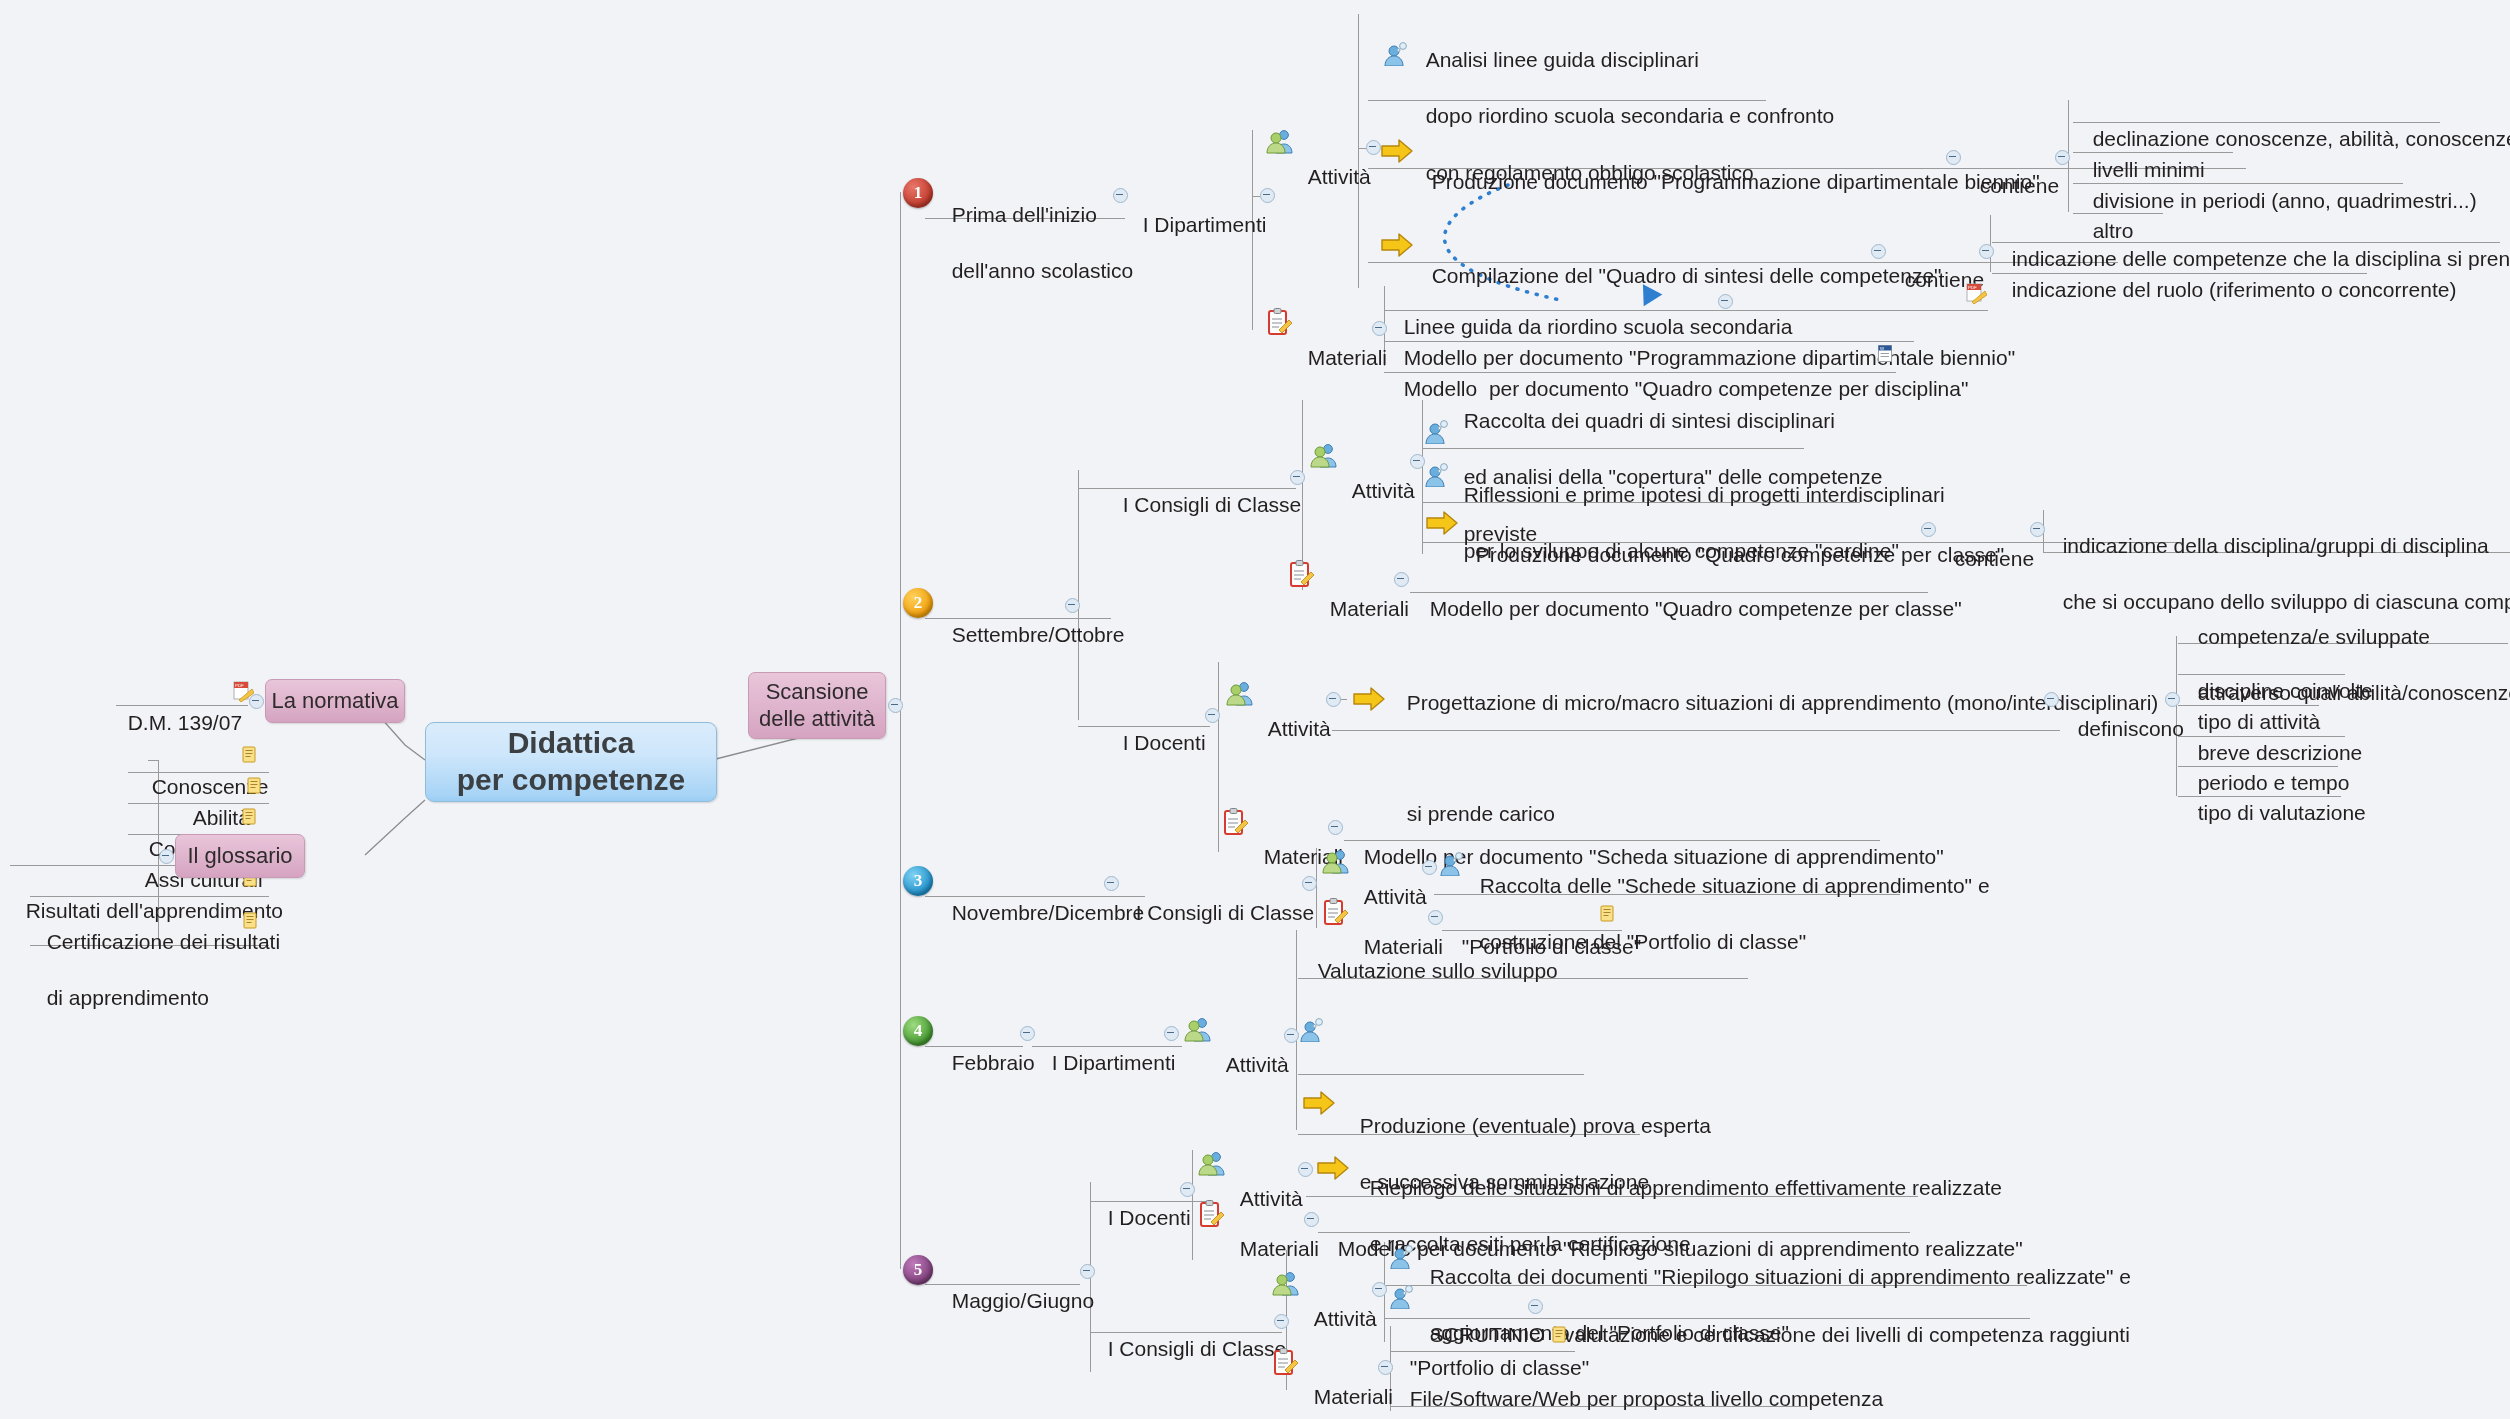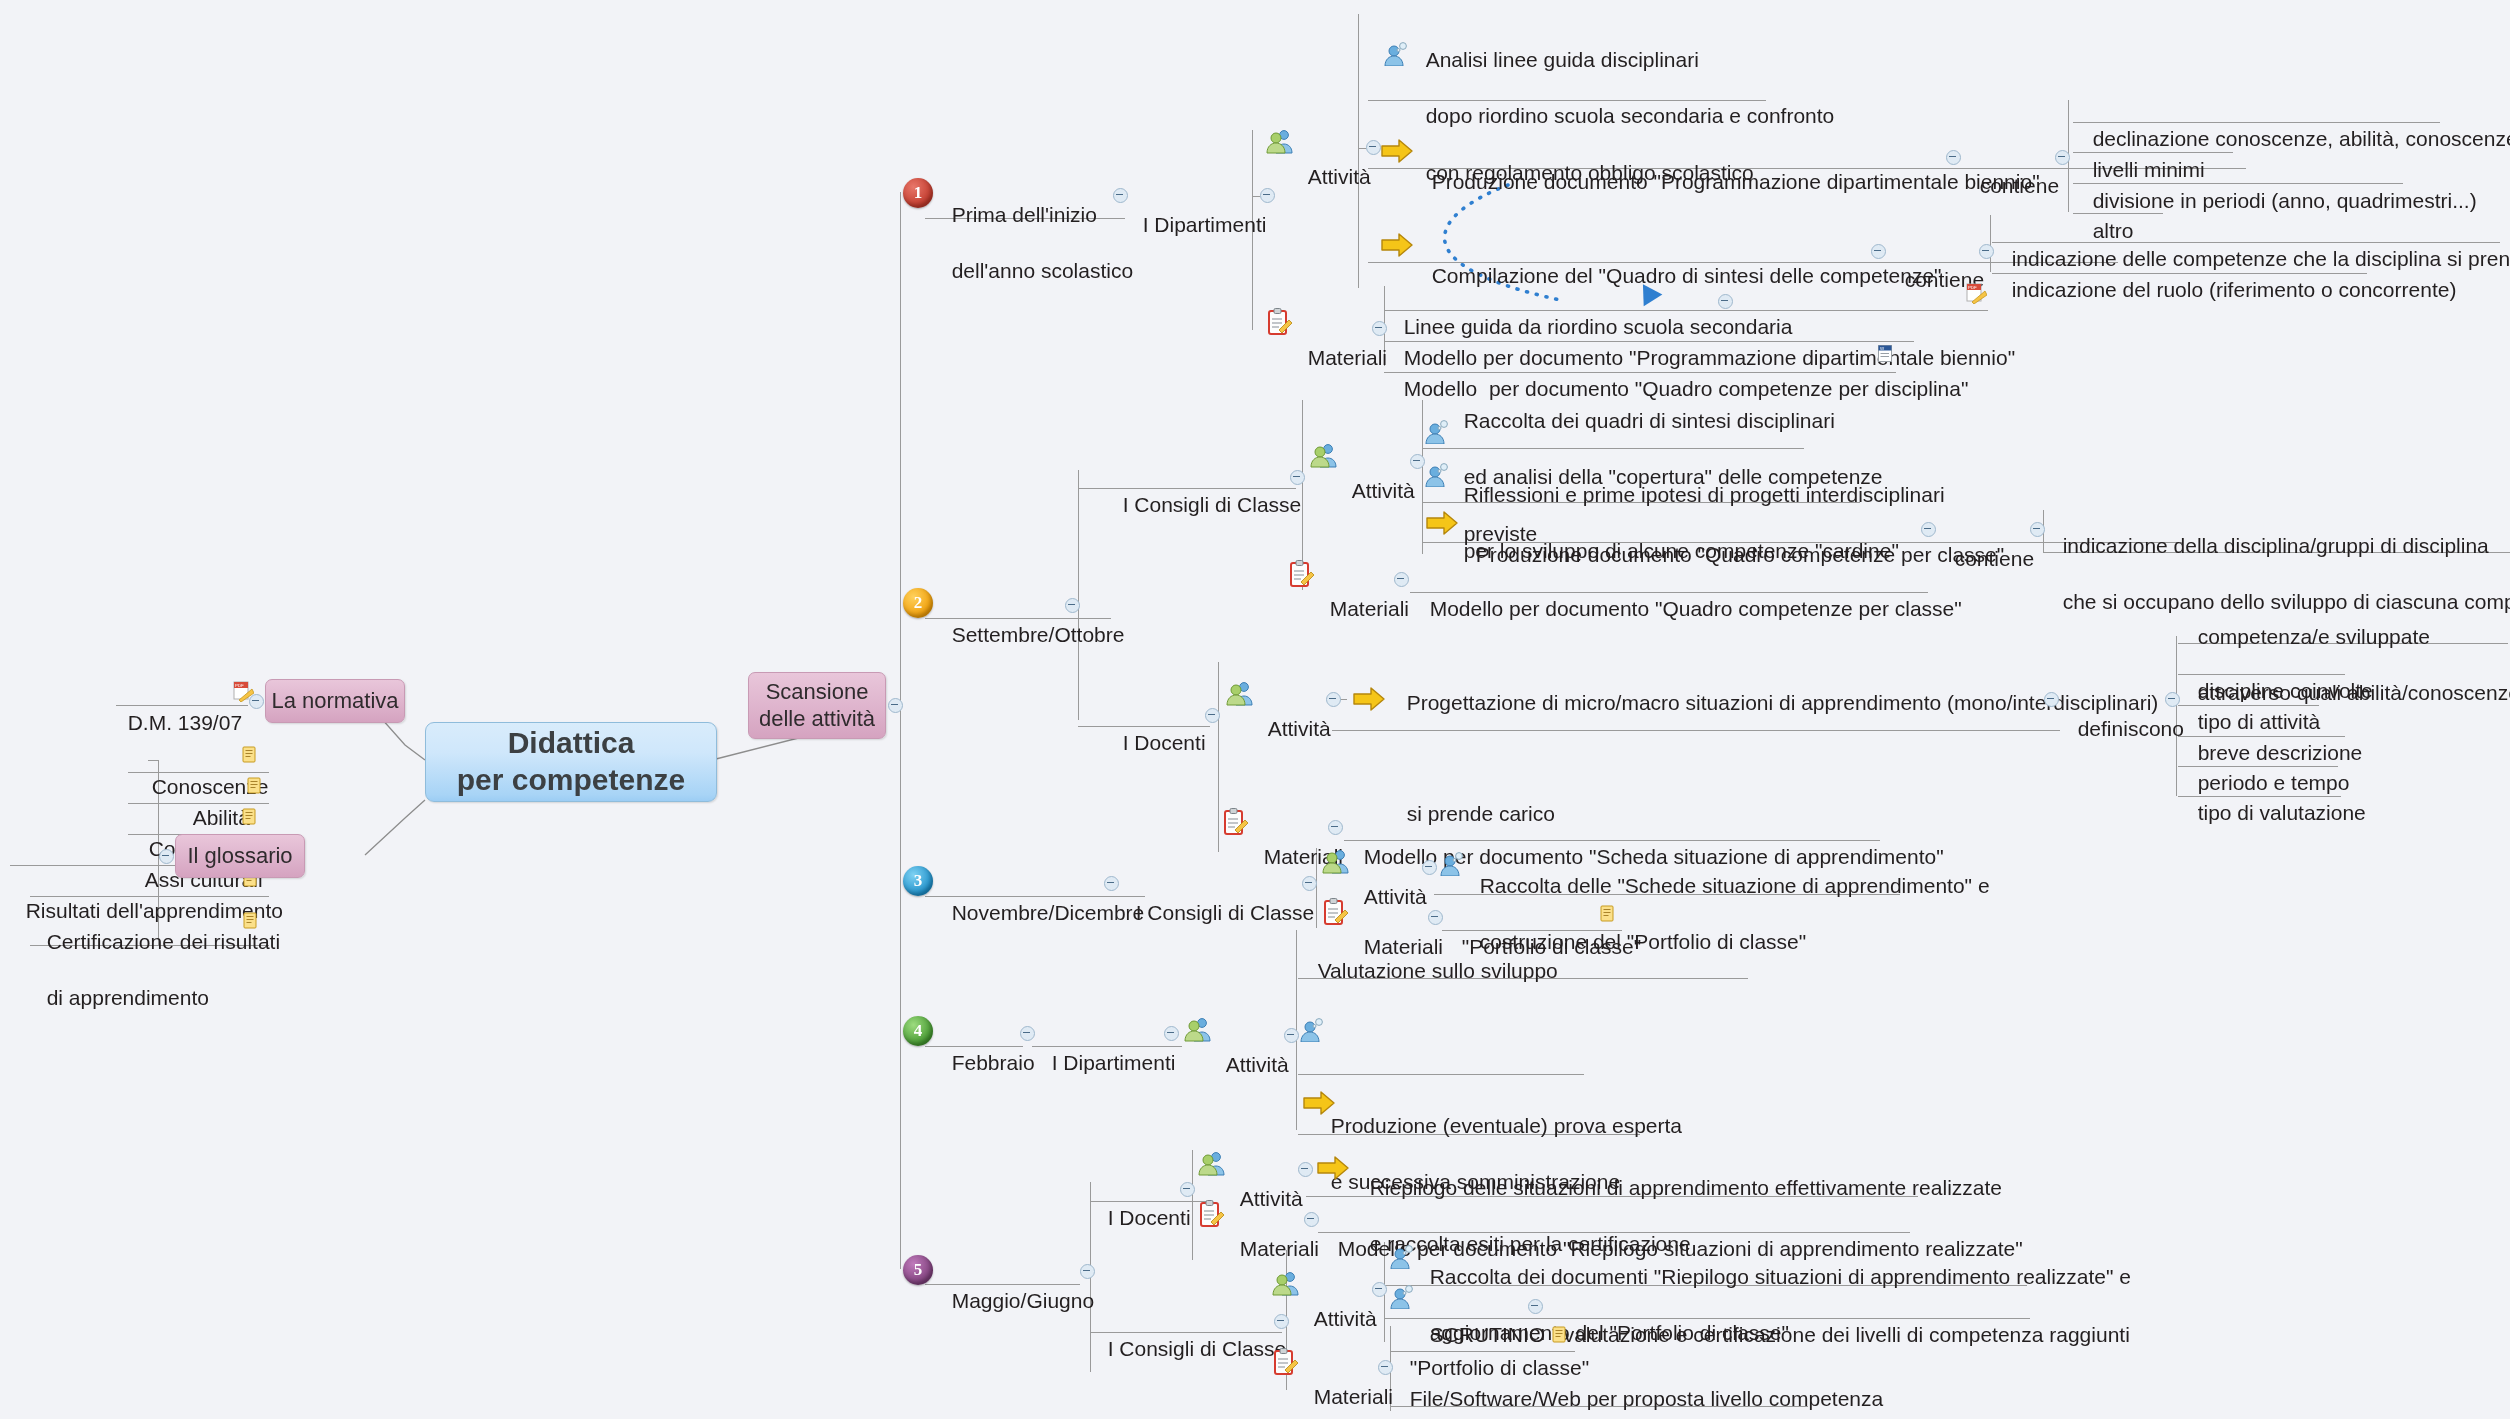--- a/index.html
+++ b/index.html
@@ -723,21 +723,21 @@
     <circle cx="14.5" cy="8" r="1.5" fill="#dfeef8" stroke="#8aa9bd"></circle>
   </svg>
 </span>
 <div class="ul" style="left:1298px; top:1074px; width:286px;"></div>
 
 <span class="ico" style="left:1302px; top:1090px;">
   <svg width="34" height="26" viewBox="0 0 34 26">
     <path d="M2 8 H19 V2 L32 13 L19 24 V18 H2 Z" fill="#f5c518" stroke="#b5860b" stroke-width="1.4" stroke-linejoin="round"></path>
   </svg>
 </span>
-<div class="node" style="left:1319px; top:1083px;">
+<div class="node" style="left:1348px; top:1083px;">
   <span class="txt">Produzione (eventuale) prova esperta</span><br>
   <span class="txt">e successiva somministrazione</span>
 </div>
 <div class="ul" style="left:1298px; top:1134px; width:342px;"></div>
 
 <div class="numbadge" style="left:903px; top:1255px; background: radial-gradient(circle at 35% 30%, #c07bbc, #7d3f7a 70%);">
   <span>5</span>
 </div>
 <div class="node" style="left:940px; top:1258px;">
   <span class="txt">Maggio/Giugno</span>

